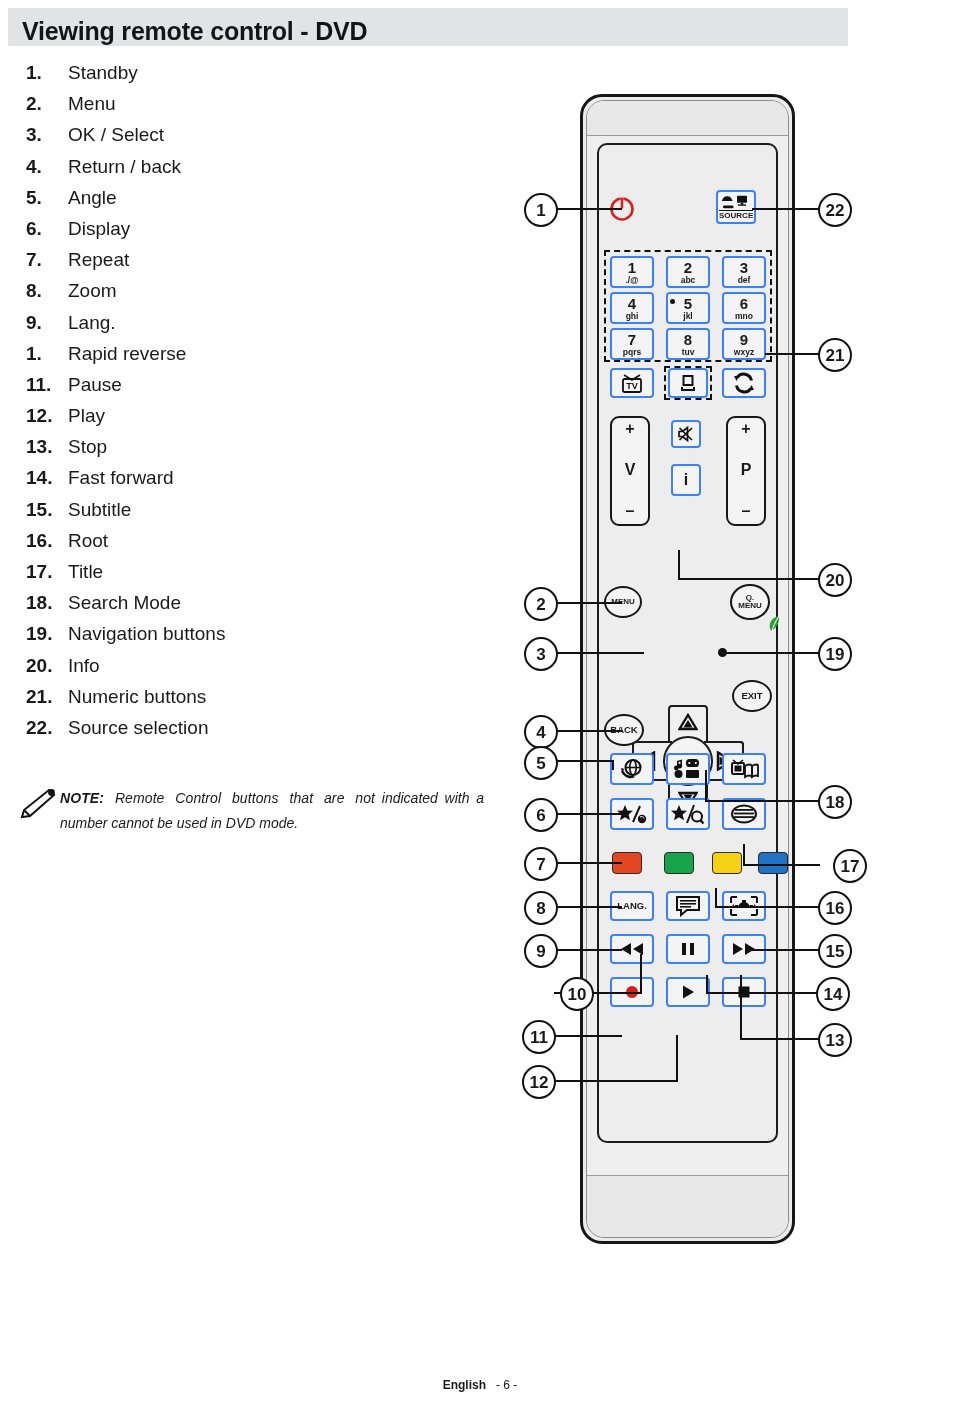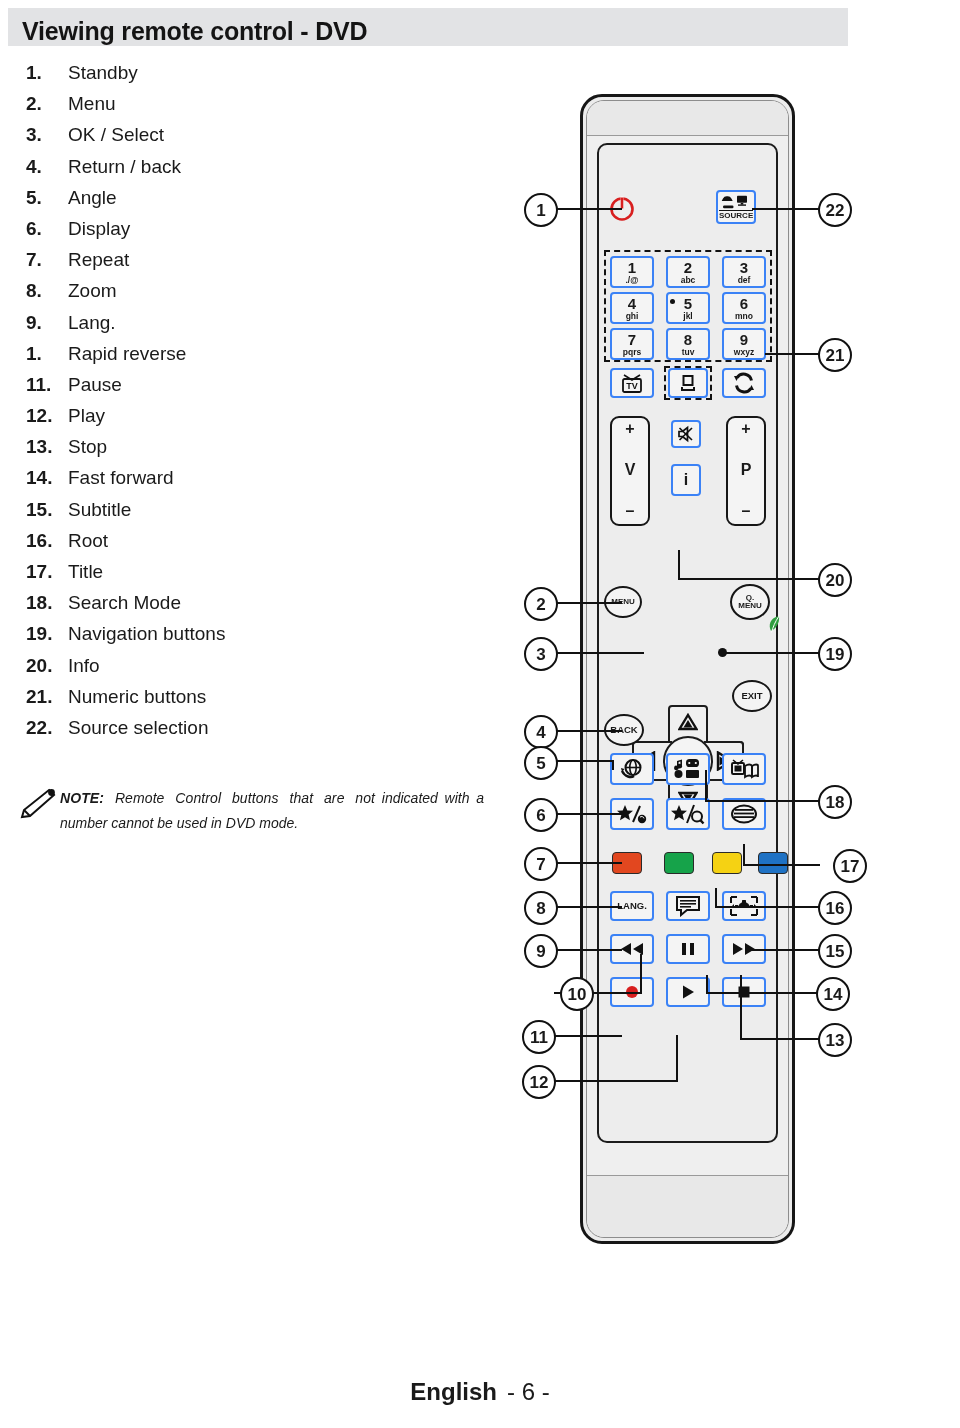--- a/index.html
+++ b/index.html
@@ -34,21 +34,21 @@
     text-align:justify;
   }
   #note-block .pencil{
     float:left;width:40px;height:34px;margin-right:2px;
   }
   #note-block .note-kw{font-weight:bold;font-style:italic;}
   #note-line1{letter-spacing:0.1px;word-spacing:4px;}
   
   #footer{
     position:absolute;left:0;top:1378px;width:960px;text-align:center;
-    font-size:24px;font-weight:bold;
+    font-size:12px;font-weight:bold;
   }
   #footer .pagenum{font-weight:normal;margin-left:10px;}
   
   #diagram{position:absolute;left:500px;top:80px;width:380px;height:1200px;}
   #remote-shell{
     position:absolute;left:80px;top:14px;width:215px;height:1150px;
     border:3px solid #161616;border-radius:22px;background:#ececec;
     box-sizing:border-box;
   }
   #remote-inner-edge{

